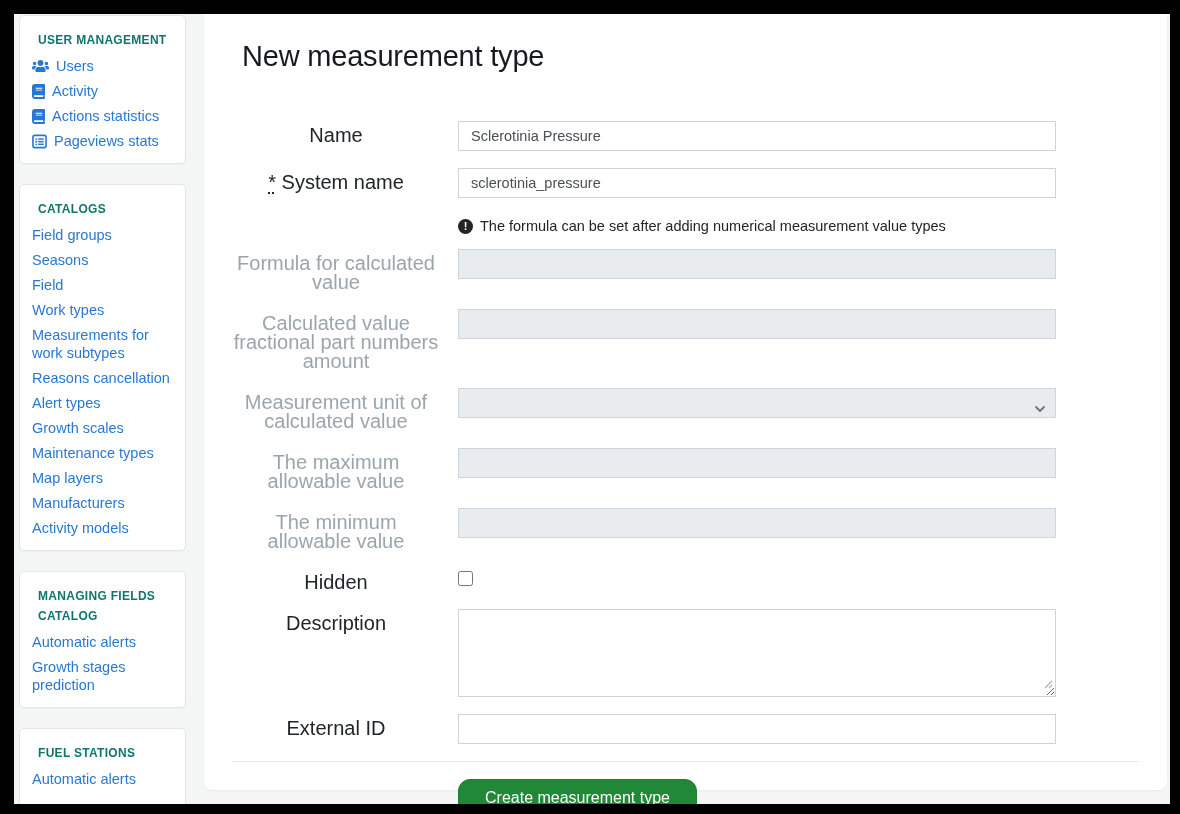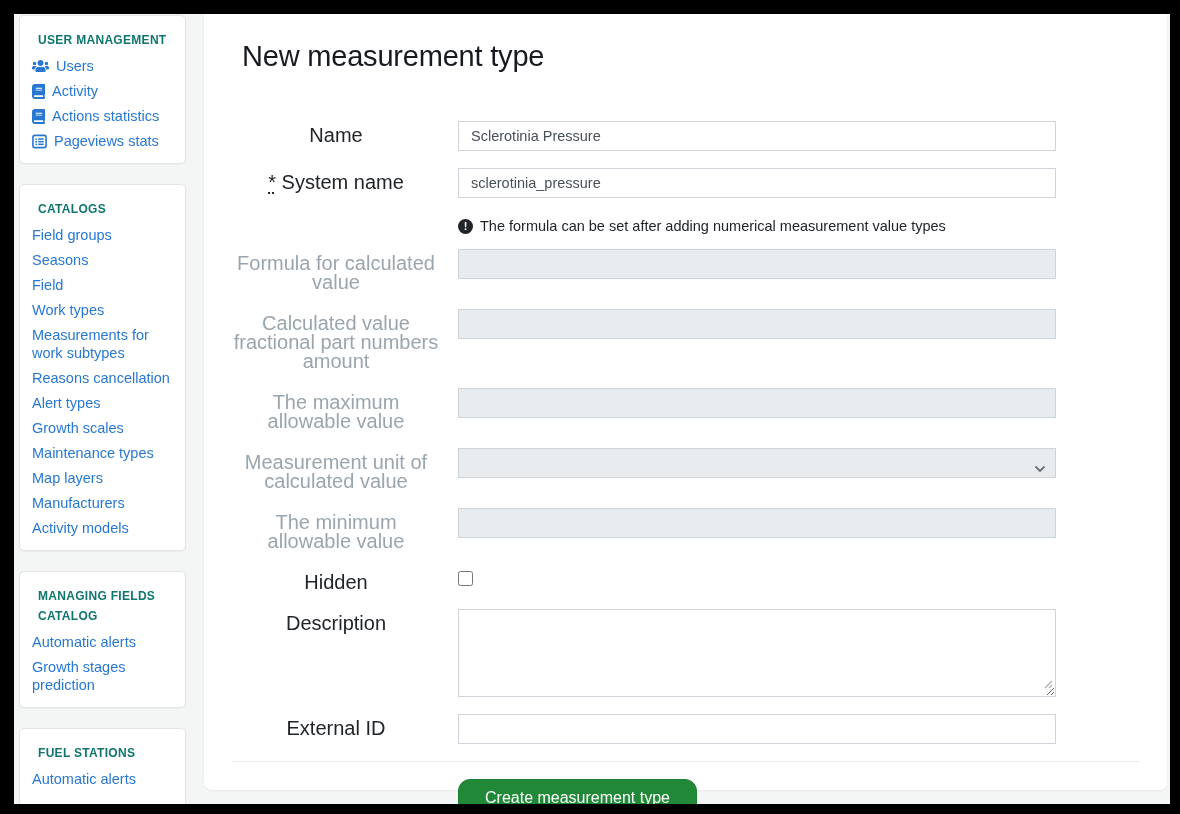--- a/index.html
+++ b/index.html
@@ -334,39 +334,39 @@
       </div>
 
       <div class="row">
         <label class="col-label muted">Calculated value fractional part numbers amount</label>
         <div class="col-control">
           <input class="inp" type="text" disabled="" style="">
         </div>
       </div>
 
       <div class="row">
-        <label class="col-label muted">The maximum allowable value</label>
-        <div class="col-control">
-          <input class="inp" type="text" disabled="" style="">
-        </div>
-      </div>
-
-      <div class="row">
         <label class="col-label muted">Measurement unit of calculated value</label>
         <div class="col-control">
           <select class="sel" disabled=""></select>
           <span class="chev">
             <svg width="10" height="7" viewBox="0 0 10 7">
                 <path d="M1 1l4 4 4-4" fill="none" stroke="currentColor" stroke-width="1.8" stroke-linecap="round" stroke-linejoin="round"></path>
               </svg>
           </span>
         </div>
       </div>
 
       <div class="row">
+        <label class="col-label muted">The maximum allowable value</label>
+        <div class="col-control">
+          <input class="inp" type="text" disabled="" style="">
+        </div>
+      </div>
+
+      <div class="row">
         <label class="col-label muted">The minimum allowable value</label>
         <div class="col-control">
           <input class="inp" type="text" disabled="" style="">
         </div>
       </div>
 
       <div class="row">
         <label class="col-label">Hidden</label>
         <div class="col-control">
           <input class="checkbox" type="checkbox" style="">

